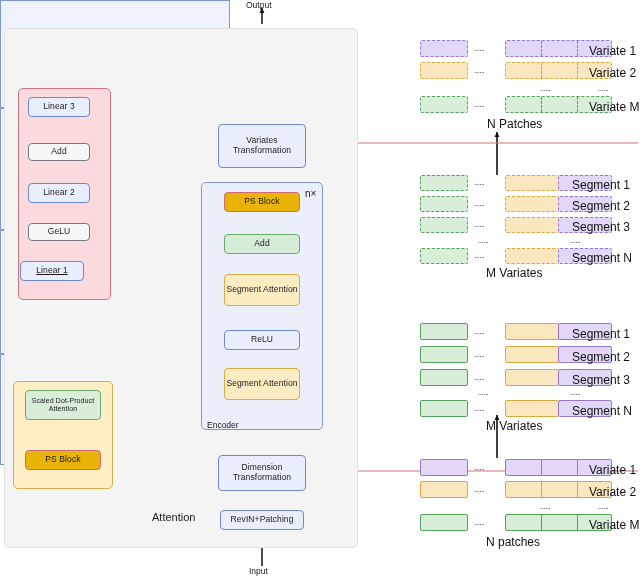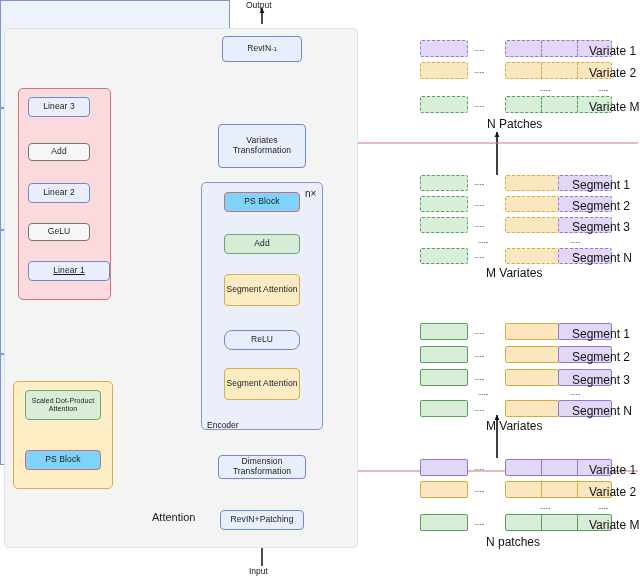--- a/index.html
+++ b/index.html
@@ -11,21 +11,21 @@
   .node{position:absolute;box-sizing:border-box;display:flex;align-items:center;
         justify-content:center;text-align:center;border-radius:4px;
         font-size:8.5px;line-height:1.15;letter-spacing:0.1px;}
   .lbl{position:absolute;font-size:8.5px;white-space:nowrap;}
   .lbl.big{font-size:11px;}
 
   
   .blue   {background:#e8eefb;border:1.2px solid #7289c9;}
   .green  {background:#d6ecd7;border:1.2px solid #69a96c;}
   .yellow2{background:#fcecc4;border:1.2px solid #d9ad4a;}
-  .red    {background:#7dd3fc;border:1.2px solid #cf6b74;}
+  .red    {background:#eab308;border:1.2px solid #cf6b74;}
   .white  {background:#f7f7f7;border:1.2px solid #777;}
   .greenbox{background:#d9edd9;border:1.2px solid #6aa96d;}
 
   
   .panel{position:absolute;box-sizing:border-box;border-radius:5px;}
   #psformer{background:#f4f4f4;border:1px solid #e2e2e2;}
   #encoder{background:#eaeffa;border:1.2px solid #8096cf;}
   #psdetail{background:#fadadd;border:1.2px solid #d4737c;}
   #sadetail{background:#fdeec6;border:1.2px solid #d9ad4a;}
   .rpanel{background:#eef2fc;border:1.2px solid #7f96cf;}
@@ -132,51 +132,47 @@
   <div class="panel" id="psformer" style="left:4px;top:28px;width:354px;height:520px;"></div>
   <div class="lbl big" style="left:152px;top:511px;font-weight:400;">Attention</div>
 
   <div class="panel" id="encoder" style="left:201px;top:182px;width:122px;height:248px;"></div>
   <div class="lbl" style="left:207px;top:420px;">Encoder</div>
   <div class="lbl" style="left:305px;top:188px;font-size:10px;">n×</div>
 
   <div class="lbl" style="left:246px;top:0px;">Output</div>
   <div class="lbl" style="left:249px;top:566px;">Input</div>
 
-  <div class="node blue" style="left:222px;top:36px;width:80px;height:26px;">
-    <span>RevIN</span>
-      <span class="sup">-1</span>
-  </div>
 
 
   <div class="node blue" style="left:218px;top:124px;width:88px;height:44px;">
     <span style="padding:0 4px;">Variates Transformation</span>
   </div>
 
   <div class="node red" style="left:224px;top:192px;width:76px;height:20px;">
     <span>PS Block</span>
   </div>
 
   <div class="node green" style="left:224px;top:234px;width:76px;height:20px;">
     <span>Add</span>
   </div>
 
   <div class="node yellow2" style="left:224px;top:274px;width:76px;height:32px;">
     <span>Segment Attention</span>
   </div>
 
-  <div class="node blue" style="left:224px;top:330px;width:76px;height:20px;border-radius:8px;">
+  <div class="node blue" style="left:224px;top:330px;width:76px;height:20px;">
     <span>ReLU</span>
   </div>
 
   <div class="node yellow2" style="left:224px;top:368px;width:76px;height:32px;">
     <span>Segment Attention</span>
   </div>
 
-  <div class="node blue" style="left:218px;top:455px;width:88px;height:24px;">
+  <div class="node blue" style="left:218px;top:455px;width:88px;height:36px;">
     <span style="padding:0 4px;">Dimension Transformation</span>
   </div>
 
   <div class="node blue" style="left:220px;top:510px;width:84px;height:20px;">
     <span>RevIN+Patching</span>
   </div>
 
   <div class="panel" id="psdetail" style="left:18px;top:88px;width:93px;height:212px;"></div>
 
   <div class="node blue" style="left:28px;top:97px;width:62px;height:20px;">
@@ -184,21 +180,21 @@
   </div>
   <div class="node white" style="left:28px;top:143px;width:62px;height:18px;">
     <span>Add</span>
   </div>
   <div class="node blue" style="left:28px;top:183px;width:62px;height:20px;">
     <span>Linear 2</span>
   </div>
   <div class="node white" style="left:28px;top:223px;width:62px;height:18px;">
     <span>GeLU</span>
   </div>
-  <div class="node blue" style="left:28px;top:261px;width:82px;height:20px;text-decoration:underline;">
+  <div class="node blue" style="left:20px;top:261px;width:64px;height:20px;text-decoration:underline;">
     <span>Linear 1</span>
   </div>
 
   <div class="panel" id="sadetail" style="left:13px;top:381px;width:100px;height:108px;"></div>
 
   <div class="node greenbox" style="left:25px;top:390px;width:76px;height:30px;">
     <span style="font-size:7px;padding:0 2px;">Scaled Dot-Product Attention</span>
   </div>
   <div class="node red" style="left:25px;top:450px;width:76px;height:20px;">
     <span>PS Block</span>

